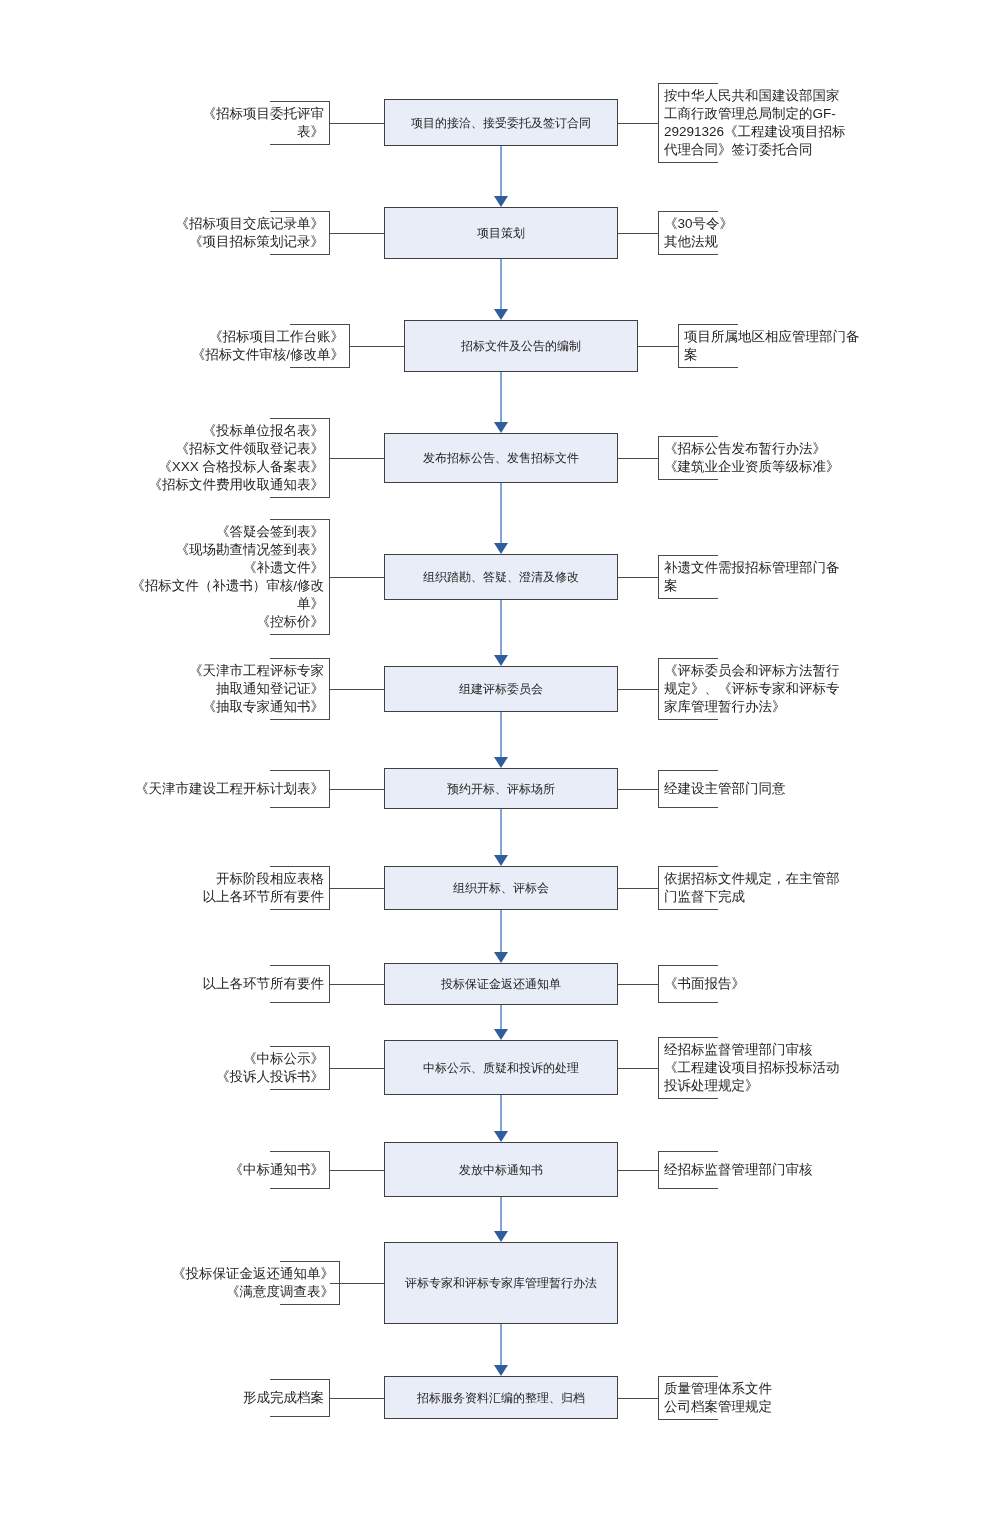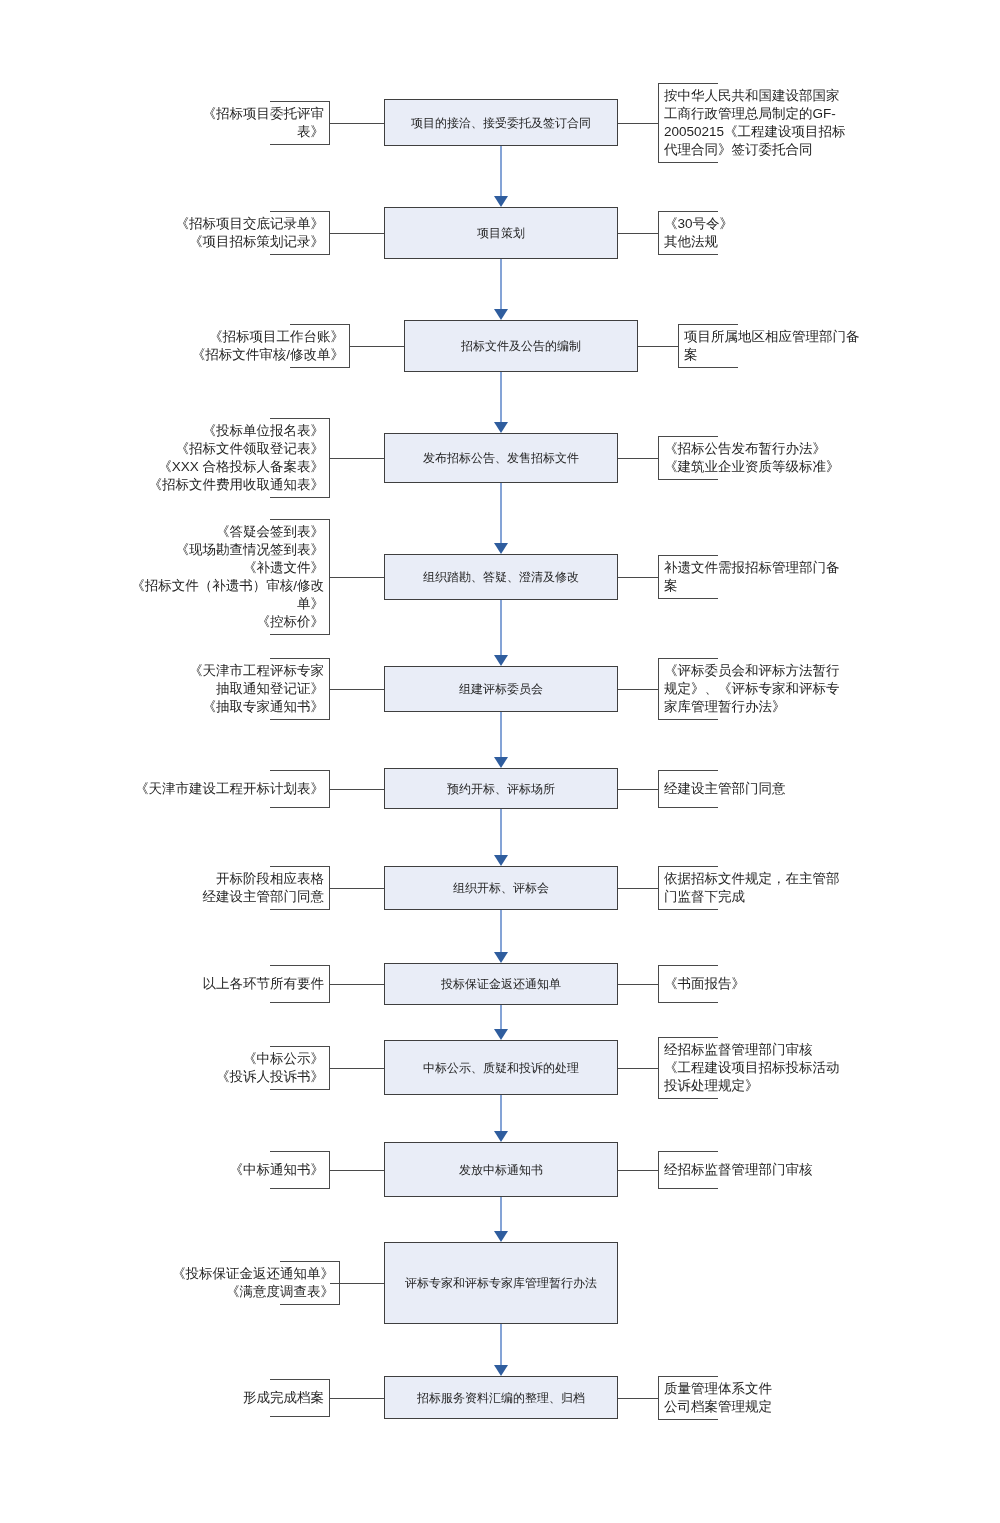--- a/index.html
+++ b/index.html
@@ -48,21 +48,21 @@
   <div class="row" style="top:99px;height:47px;">
     <div class="lbl lbl-l" style="width:124px;">
       <span class="bracket br-r"></span>
       <div class="txt">《招标项目委托评审表》</div>
     </div>
     <div class="conn conn-l"></div>
     <div class="node">项目的接洽、接受委托及签订合同</div>
     <div class="conn conn-r"></div>
     <div class="lbl lbl-r">
       <span class="bracket br-l"></span>
-      <div class="txt">按中华人民共和国建设部国家工商行政管理总局制定的GF-20050215《工程建设项目招标代理合同》签订委托合同</div>
+      <div class="txt">按中华人民共和国建设部国家工商行政管理总局制定的GF-29291326《工程建设项目招标代理合同》签订委托合同</div>
     </div>
   </div>
   <div class="varrow" style="top:146px;height:61px;">
     <span class="stem"></span>
       <span class="head"></span>
   </div>
 
   <div class="row" style="top:207px;height:52px;">
     <div class="lbl lbl-l">
       <span class="bracket br-r"></span>
@@ -180,21 +180,21 @@
   </div>
   <div class="varrow" style="top:809px;height:57px;">
     <span class="stem"></span>
       <span class="head"></span>
   </div>
 
   <div class="row" style="top:866px;height:44px;">
     <div class="lbl lbl-l">
       <span class="bracket br-r"></span>
       <div class="txt">开标阶段相应表格
-经建设主管部门同意</div>
+以上各环节所有要件</div>
     </div>
     <div class="conn conn-l"></div>
     <div class="node">组织开标、评标会</div>
     <div class="conn conn-r"></div>
     <div class="lbl lbl-r">
       <span class="bracket br-l"></span>
       <div class="txt">依据招标文件规定，在主管部门监督下完成</div>
     </div>
   </div>
   <div class="varrow" style="top:910px;height:53px;">

